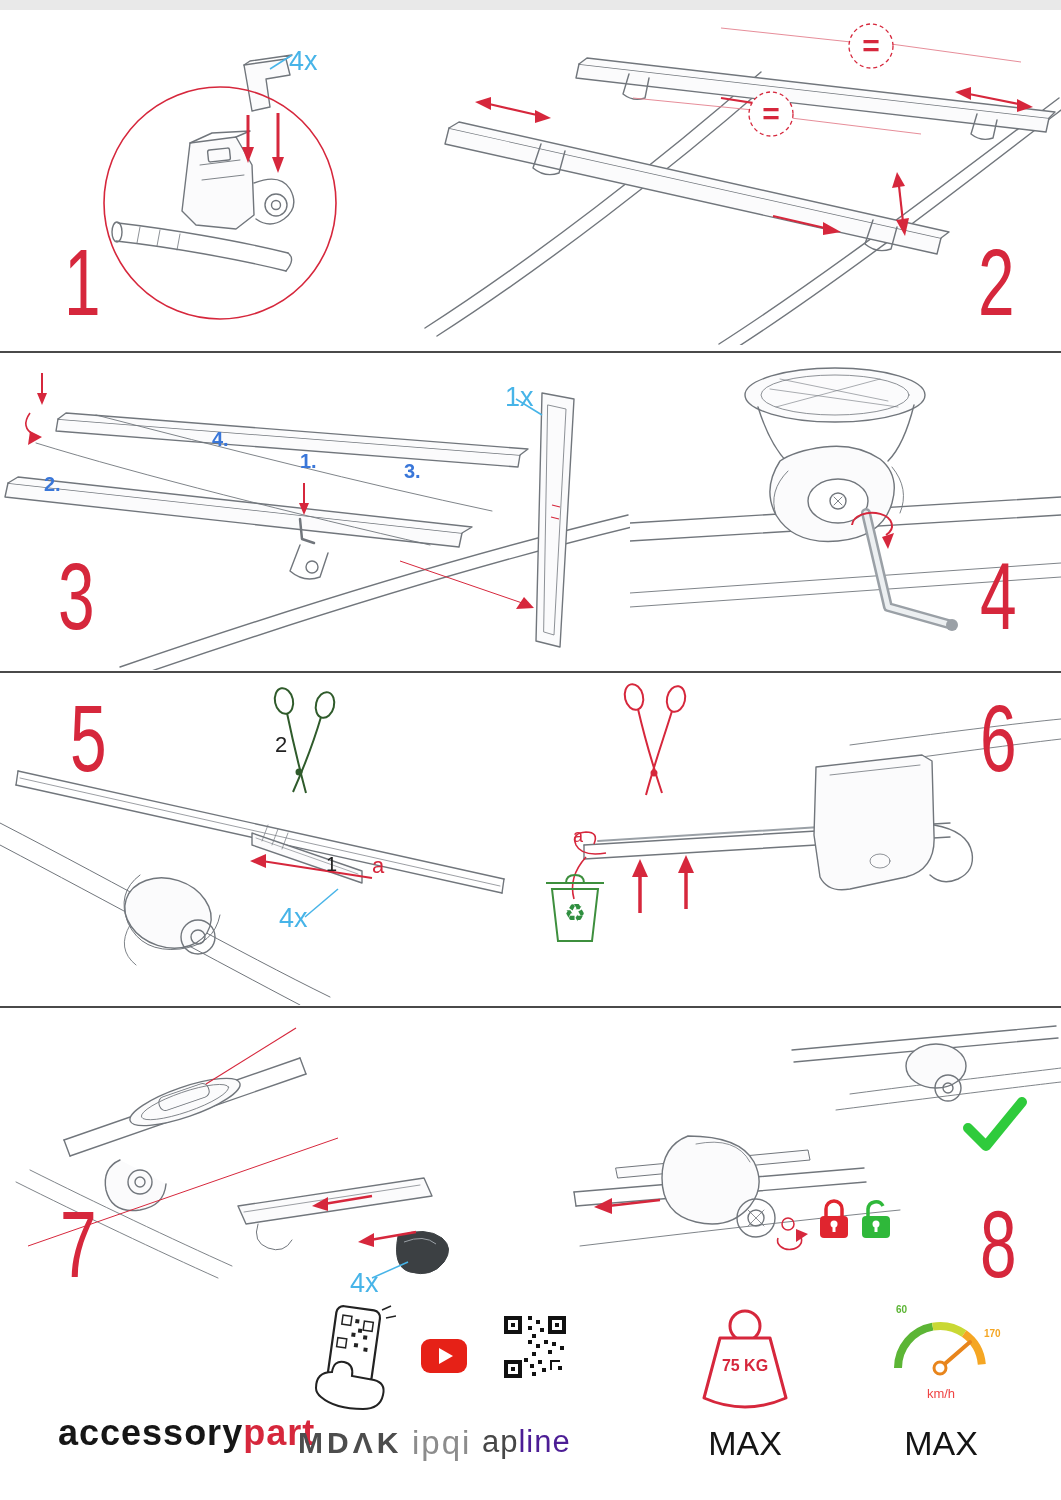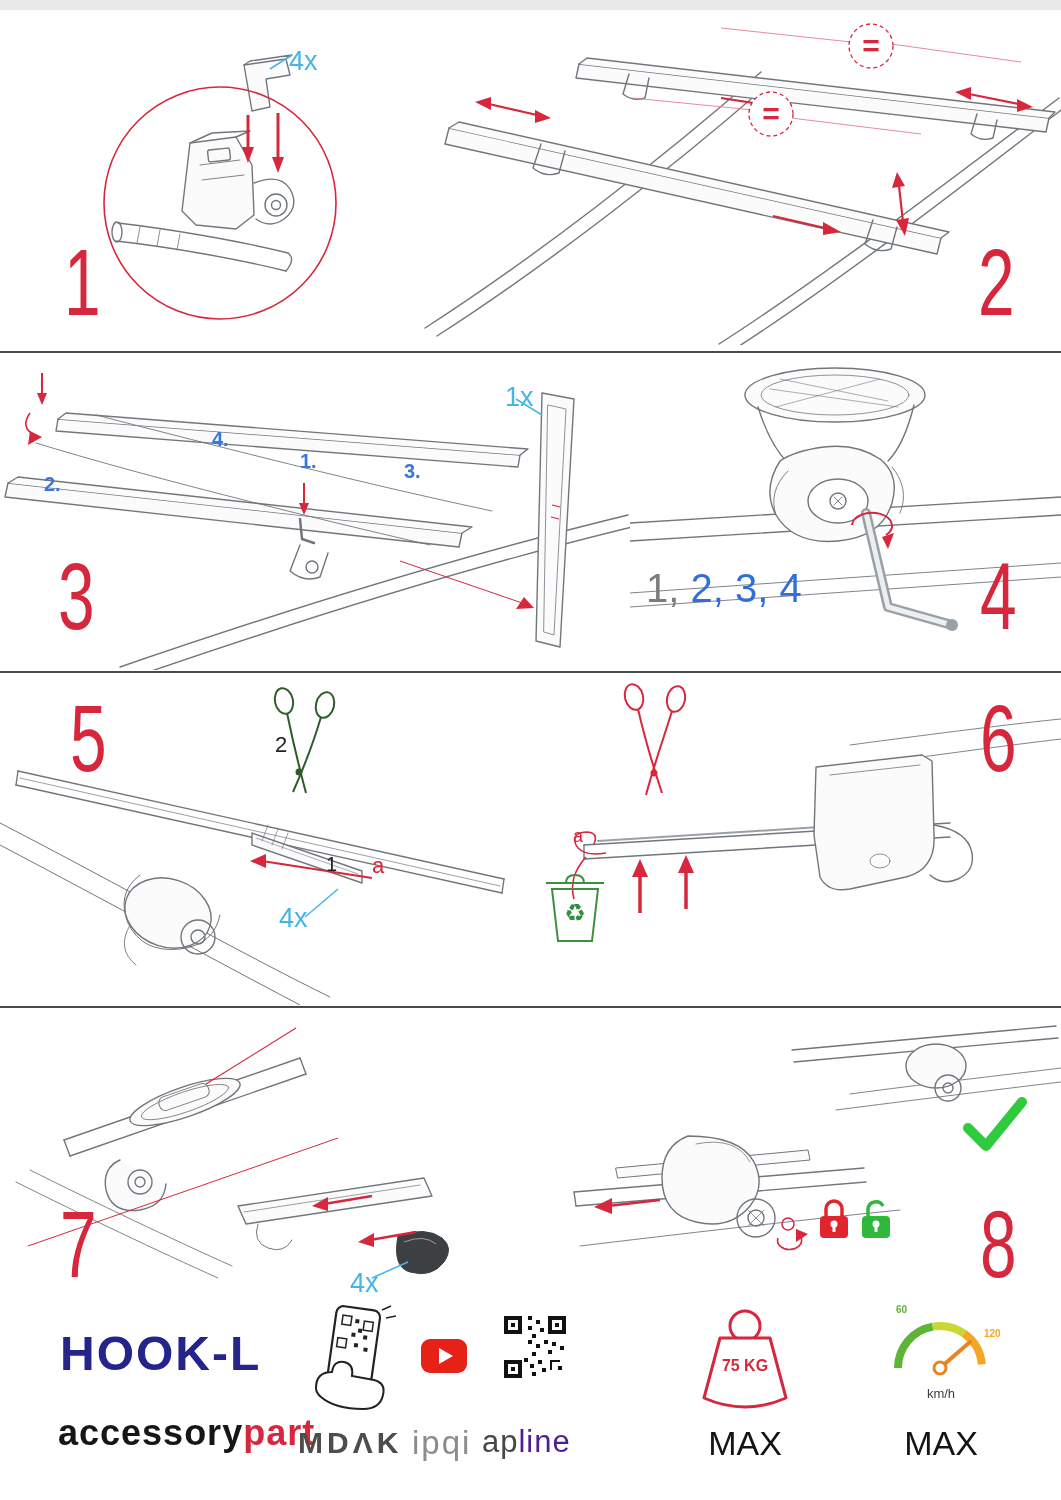--- a/index.html
+++ b/index.html
@@ -24,21 +24,21 @@
   .brandline{position:absolute;font-size:36px;font-weight:bold;letter-spacing:1px;}
   .brandline .dark{color:#161616;text-align:center;} .brandline .red{color:#d6273c;}
   .mdak{position:absolute;font-size:30px;font-weight:bold;color:#4d4d4d;letter-spacing:4px;}
   .ipqi{position:absolute;font-size:33px;color:#8c8c8c;letter-spacing:2px;}
   .apline{position:absolute;font-size:31px;letter-spacing:1px;}
   .apline .dark{color:#474747;} .apline .red{color:#4c1d95;}
   .kg{position:absolute;color:#d6273c;font-size:16px;font-weight:bold;
       transform:translate(-50%,-50%);white-space:nowrap;}
   .max{position:absolute;color:#141414;font-size:34px;transform:translate(-50%,0);}
   .gauge-num{position:absolute;font-size:10px;font-weight:bold;}
-  .kmh{position:absolute;color:#404040;font-size:13px;transform:translate(-50%,0);}
+  .kmh{position:absolute;color:#ef4444;font-size:13px;transform:translate(-50%,0);}
 </style>
 </head>
 <body>
 
 <div class="page">
 
   <svg class="abs" style="left:40px;top:5px" width="320" height="330" viewBox="0 0 320 330">
     <g stroke="#71767c" stroke-width="1.4" fill="none" stroke-linecap="round" stroke-linejoin="round">
       <path d="M78,208 C130,214 200,226 248,238"></path>
       <path d="M76,226 C130,232 198,244 246,256"></path>
@@ -165,23 +165,20 @@
       <ellipse cx="208" cy="146" rx="30" ry="22" fill="#fff"></ellipse>
       <circle cx="208" cy="146" r="8"></circle>
       <path d="M204,142 l8,8 M212,142 l-8,8" stroke-width="0.9"></path>
     </g>
     <path d="M236,158 L258,252 L322,270" stroke="#9aa0a6" stroke-width="10" fill="none" stroke-linejoin="round" stroke-linecap="round"></path>
     <path d="M236,158 L258,252 L322,270" stroke="#eceff1" stroke-width="5" fill="none" stroke-linejoin="round" stroke-linecap="round"></path>
     <circle cx="322" cy="270" r="6" fill="#9aa0a6"></circle>
     <path d="M222,170 a20,13 0 1 1 34,10" stroke="#d6273c" stroke-width="2" fill="none"></path>
     <polygon points="252,182 264,178 258,194" fill="#d6273c"></polygon>
   </svg>
-  <div class="seq" style="left:646px;top:556px">
-    <span class="g">1,</span><span class="b"> 2, 3, 4</span>
-  </div>
   <span class="stepnum" style="left:980px;top:540px">4</span>
 
   <div class="divider" style="top:661px"></div>
 
   <svg class="abs" style="left:0;top:665px" width="520" height="330" viewBox="0 0 520 330">
     <g stroke="#71767c" stroke-width="1.4" fill="none" stroke-linecap="round" stroke-linejoin="round">
       <path d="M18,96 L504,204"></path>
         <path d="M16,110 L502,218"></path>
       <path d="M18,96 L16,110 M504,204 L502,218"></path>
       <path d="M20,103 L500,211" stroke-width="0.7"></path>
@@ -321,21 +318,20 @@
     </g>
     <g>
       <path d="M348,206 v-7 a8,8 0 0 1 15,-3" stroke="#2fb83a" stroke-width="3.5" fill="none"></path>
       <rect x="342" y="206" width="28" height="22" rx="4" fill="#2fb83a"></rect>
       <circle cx="356" cy="214" r="3.5" fill="#fff"></circle>
       <rect x="354.5" y="214" width="3" height="8" fill="#fff"></rect>
     </g>
   </svg>
   <span class="stepnum" style="left:980px;top:1188px">8</span>
 
-  <span class="logo" style="left:60px;top:1316px">HOOK-L</span>
   <div class="brandline" style="left:58px;top:1402px">
     <span class="dark">accessory</span><span class="red">part</span>
   </div>
 
   <svg class="abs" style="left:306px;top:1292px" width="90" height="118" viewBox="0 0 90 118">
     <rect x="26" y="6" width="44" height="74" rx="7" transform="rotate(8 48 43)" fill="#fff" stroke="#222" stroke-width="2.2"></rect>
     <g transform="rotate(8 48 43)" fill="none" stroke="#222" stroke-width="1.5">
       <rect x="33" y="15" width="9" height="9"></rect>
       <rect x="55" y="18" width="9" height="9"></rect>
       <rect x="31" y="38" width="9" height="9"></rect>
@@ -408,17 +404,17 @@
   <span class="max" style="left:745px;top:1414px">MAX</span>
 
   <svg class="abs" style="left:878px;top:1292px" width="124" height="108" viewBox="0 0 124 108">
     <path d="M20,66 A42,42 0 0 1 54.7,24.6" stroke="#5cb535" stroke-width="8" fill="none"></path>
     <path d="M54.7,24.6 A42,42 0 0 1 86.1,31.6" stroke="#c9d834" stroke-width="8" fill="none"></path>
     <path d="M86.1,31.6 A42,42 0 0 1 103.8,62.3" stroke="#f5a623" stroke-width="8" fill="none"></path>
     <line x1="62" y1="66" x2="92" y2="40" stroke="#e8851c" stroke-width="4" stroke-linecap="round"></line>
     <circle cx="62" cy="66" r="6" fill="#fff" stroke="#e8851c" stroke-width="3"></circle>
   </svg>
   <span class="gauge-num" style="left:896px;top:1294px;color:#5cb535">60</span>
-  <span class="gauge-num" style="left:984px;top:1318px;color:#f5a623">120</span>
+  <span class="gauge-num" style="left:984px;top:1318px;color:#f5a623">170</span>
   <span class="kmh" style="left:941px;top:1376px">km/h</span>
   <span class="max" style="left:941px;top:1414px">MAX</span>
 
 </div>
 
 </body></html>

